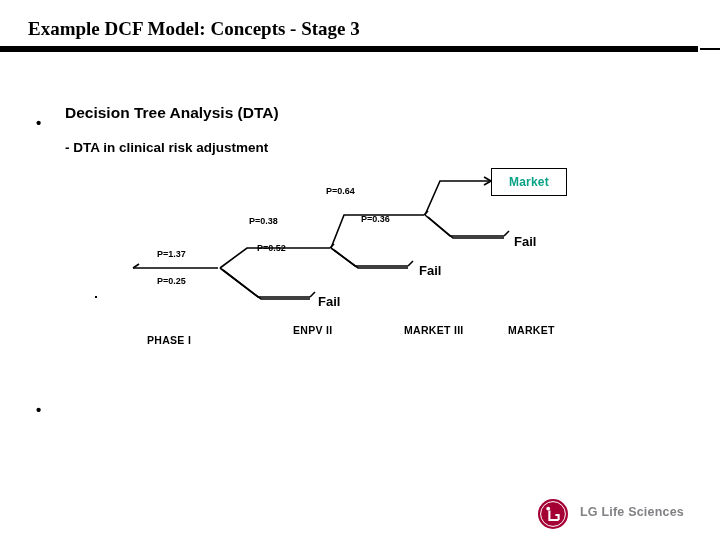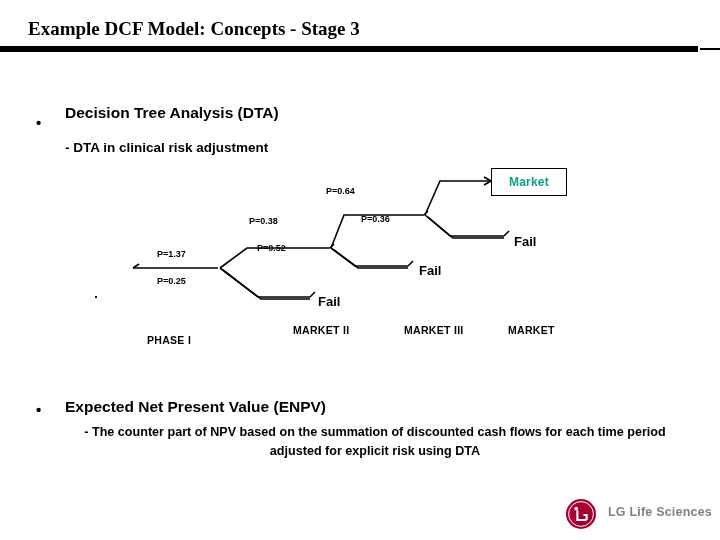--- a/index.html
+++ b/index.html
@@ -55,21 +55,21 @@
   }
   .phase-label{
     position:absolute;font-size:10.5px;font-weight:bold;color:#000;white-space:nowrap;
     letter-spacing:.3px;
   }
   .dot-artifact{
     position:absolute;left:95px;top:296px;width:2px;height:2px;background:#000;
   }
 
   
-  .logo-wrap{position:absolute;left:564px;top:497px;width:150px;height:34px;}
+  .logo-wrap{position:absolute;left:536px;top:497px;width:150px;height:34px;}
   .logo-text{
     position:absolute;left:44px;top:8px;font-size:12.5px;font-weight:bold;
     color:#808285;letter-spacing:.2px;white-space:nowrap;
   }
 </style>
 </head>
 <body>
 
 <div class="slide">
 
@@ -120,28 +120,26 @@
 
     <div class="market-box">
       <span>Market</span>
     </div>
 
     <div class="faillabel" style="left:514px;top:234px;">Fail</div>
     <div class="faillabel" style="left:419px;top:263px;">Fail</div>
     <div class="faillabel" style="left:318px;top:294px;">Fail</div>
 
     <div class="phase-label" style="left:147px;top:334px;">PHASE I</div>
-    <div class="phase-label" style="left:293px;top:324px;">MARKET II</div>
+    <div class="phase-label" style="left:293px;top:324px;">ENPV II</div>
     <div class="phase-label" style="left:404px;top:324px;">MARKET III</div>
     <div class="phase-label" style="left:508px;top:324px;">MARKET</div>
   </div>
 
   <div class="bullet-dot" style="left:36px;top:402px;">•</div>
-  <div class="bullet-head" style="left:65px;top:398px;">Expected Net Present Value (ENPV)</div>
-  <div class="body-text" style="left:65px;top:423px;">- The counter part of NPV based on the summation of discounted cash flows for each time period adjusted for explicit risk using DTA</div>
 
   <div class="logo-wrap">
     <svg width="40" height="34" viewBox="0 0 40 34" style="position:absolute;left:0;top:0;">
       <circle cx="17" cy="17" r="15" fill="#a50034"></circle>
       <circle cx="17" cy="17" r="12.4" fill="none" stroke="#ffffff" stroke-width="1"></circle>
       <circle cx="12.2" cy="11.6" r="1.9" fill="#ffffff"></circle>
       <path d="M13.4 13.6 L13.4 23.0 L22.6 23.0" fill="none" stroke="#ffffff" stroke-width="2.1"></path>
       <path d="M22.6 23.0 L22.6 18.0 L19.4 18.0" fill="none" stroke="#ffffff" stroke-width="2.1"></path>
     </svg>
     <div class="logo-text">LG Life Sciences</div>

